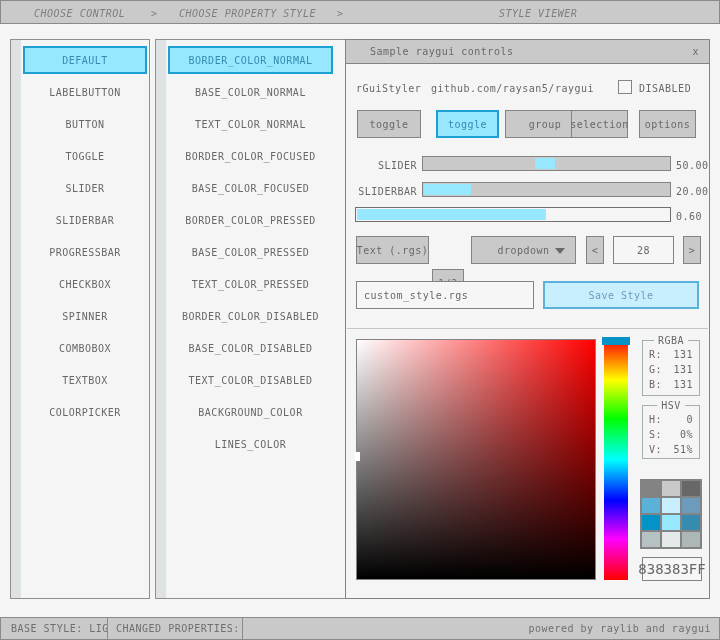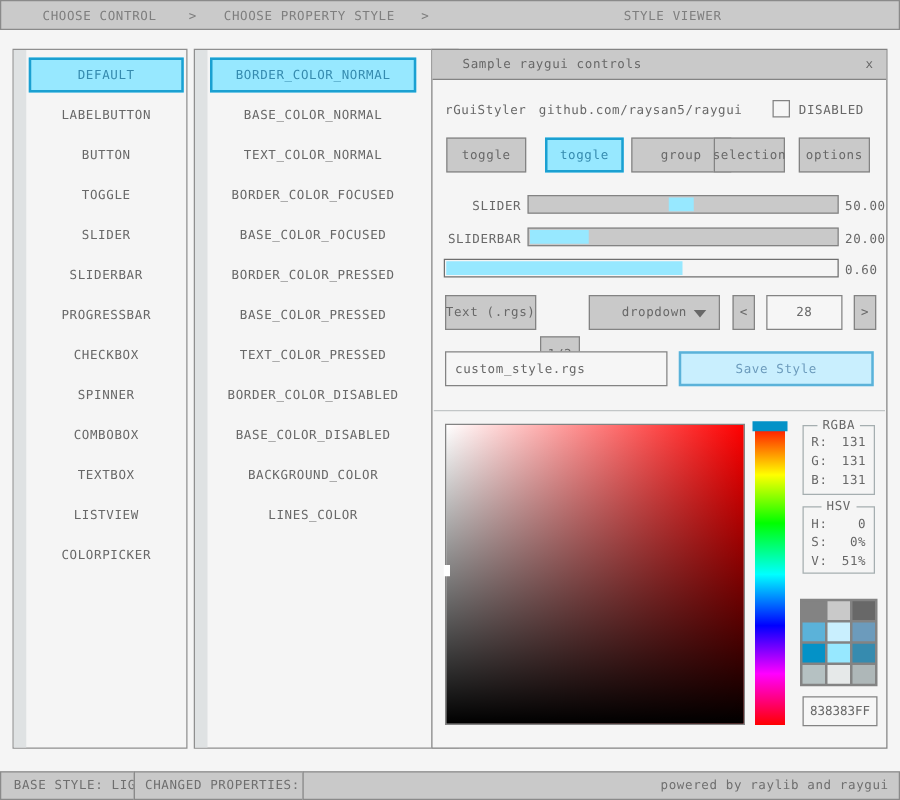--- a/index.html
+++ b/index.html
@@ -11,21 +11,21 @@
     font-size:10px;
     letter-spacing:0.5px;
     color:#686868;
     overflow:hidden;
   }
   
   .topbar {
     position:absolute; left:0; top:0; width:720px; height:24px;
     background:#cacaca; border:1px solid #8a8a8a; color:#7e7e7e;
   }
-  .topbar span { position:absolute; top:7px; white-space:nowrap; }
+  .topbar span { position:absolute; top:7px; white-space:nowrap;font-style:italic; }
   .tb-1 { left:33px; } .tb-sep1 { left:150px; } .tb-2 { left:178px; }
   .tb-sep2 { left:336px; } .tb-3 { left:462px;margin-left:36px; }
 
   
   .panel {
     position:absolute; top:39px; height:560px;
     background:#f5f5f5; border:1px solid #8f8f8f;
   }
   .panel.left { left:10px;  width:140px; }
   .panel.mid  { left:155px; width:212px; }
@@ -159,21 +159,21 @@
     position:absolute; left:294px; top:439px; width:62px;
     background:#838383; padding:2px;
     display:grid; grid-template-columns:repeat(3,18px); gap:2px;
   }
   .palette .cell { width:18px; height:15px; cursor:pointer; }
 
   .hexbox {
     position:absolute; left:296px; top:517px; width:60px; height:24px;
     background:#f6f6f6; border:1px solid #838383;
     display:flex; align-items:center; justify-content:center;
-    letter-spacing:0; font-size:10px;
+    letter-spacing:0; font-size:14px;
   }
 
   
   .statusseg {
     position:absolute; top:617px; height:23px;
     background:#c9c9c9; border:1px solid #8a8a8a; color:#6f6f6f;
     display:flex; align-items:center; white-space:nowrap;
   }
   .ss-1 { left:0;    width:108px; padding-left:10px; }
   .ss-2 { left:107px; width:136px; padding-left:8px; }
@@ -197,38 +197,38 @@
     <li>LABELBUTTON</li>
     <li>BUTTON</li>
     <li>TOGGLE</li>
     <li>SLIDER</li>
     <li>SLIDERBAR</li>
     <li>PROGRESSBAR</li>
     <li>CHECKBOX</li>
     <li>SPINNER</li>
     <li>COMBOBOX</li>
     <li>TEXTBOX</li>
-    <li>LISTVIEW</li>
     <li>COLORPICKER</li>
   </ul>
 </div>
 
 <div class="panel mid">
   <div class="scrolltrack"></div>
   <ul class="plist">
     <li class="selected">BORDER_COLOR_NORMAL</li>
     <li>BASE_COLOR_NORMAL</li>
     <li>TEXT_COLOR_NORMAL</li>
     <li>BORDER_COLOR_FOCUSED</li>
     <li>BASE_COLOR_FOCUSED</li>
     <li>BORDER_COLOR_PRESSED</li>
     <li>BASE_COLOR_PRESSED</li>
     <li>TEXT_COLOR_PRESSED</li>
     <li>BORDER_COLOR_DISABLED</li>
     <li>BASE_COLOR_DISABLED</li>
+    <li>TEXT_COLOR_DISABLED</li>
     <li>BACKGROUND_COLOR</li>
     <li>LINES_COLOR</li>
   </ul>
 </div>
 
 <div class="window">
   <div class="titlebar">
     <span class="title">Sample raygui controls</span>
     <span class="close">x</span>
   </div>

